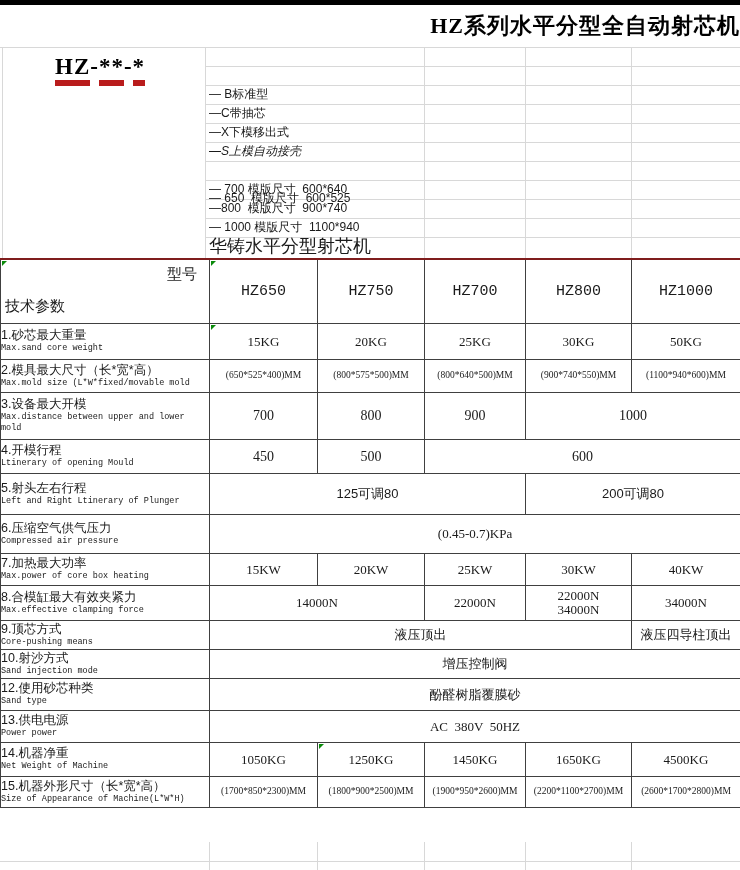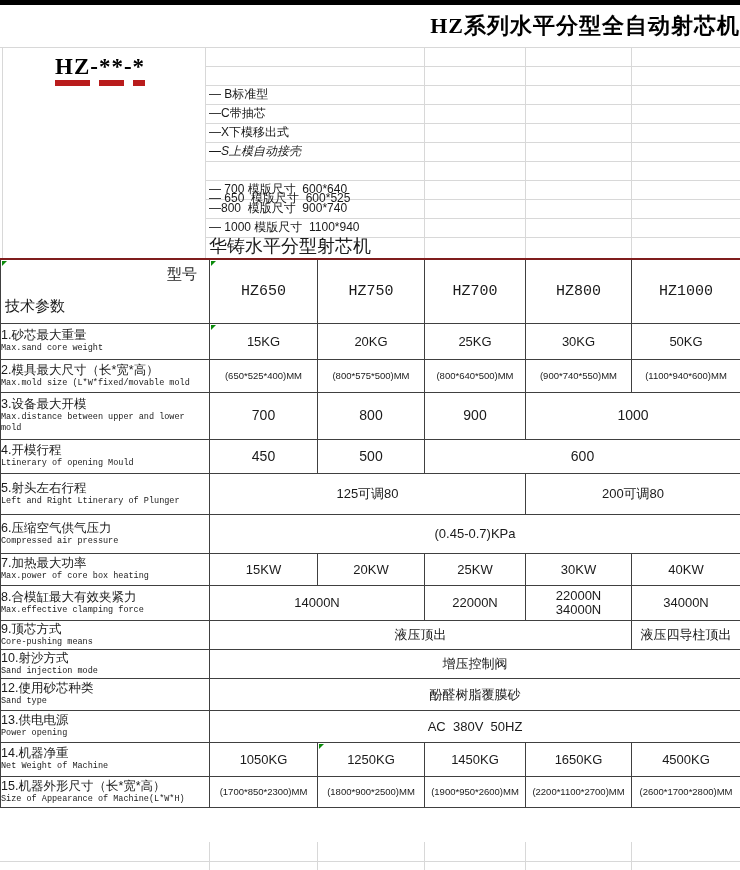--- a/index.html
+++ b/index.html
@@ -28,21 +28,21 @@
   .corner{position:relative;}
   .corner .tr-lbl{position:absolute;top:5px;right:12px;font-size:15px;color:#1a1a1a;}
   .corner .bl-lbl{position:absolute;bottom:7px;left:4px;font-size:15px;color:#1a1a1a;}
   .colhead{text-align:center;font-family:"Liberation Mono","DejaVu Sans Mono",monospace;
            font-size:15px;color:#1a1a1a;}
   .lblcell{padding:1px 2px 1px 3px;margin-top:12px;}
   .lbl-cn{font-size:12.5px;line-height:15px;color:#1a1a1a;}
   .lbl-en{font-family:"Liberation Mono","DejaVu Sans Mono",monospace;
           font-size:8.5px;line-height:11px;color:#1a1a1a;}
   .val{display:block;text-align:center;
-       font-family:Liberation Sans, sans-serif;
+       font-family:Liberation Serif, serif;
        font-size:13px;line-height:15px;color:#1a1a1a;white-space:pre-wrap;}
   .val.cn{font-family:"Liberation Sans","DejaVu Sans",sans-serif;font-size:13px;}
   .val.dim{font-size:9.5px;letter-spacing:0;}
   .val.num{font-size:14px;}
   .tri{position:absolute;left:1px;top:1px;width:0;height:0;
        border-top:5px solid #0a8a0a;border-right:5px solid transparent;}
 </style>
 </head>
 <body>
 
@@ -287,21 +287,21 @@
             <div class="lbl-en">Sand type</div>
           </td>
         <td colspan="5">
             <span class="val cn">酚醛树脂覆膜砂</span>
           </td>
       </tr>
 
       <tr style="height:32px">
         <td class="lblcell">
             <div class="lbl-cn">13.供电电源</div>
-            <div class="lbl-en">Power opening</div>
+            <div class="lbl-en">Power power</div>
           </td>
         <td colspan="5">
             <span class="val">AC  380V  50HZ</span>
           </td>
       </tr>
 
       <tr style="height:34px">
         <td class="lblcell">
             <div class="lbl-cn">14.机器净重</div>
             <div class="lbl-en">Net Weight of Machine</div>

